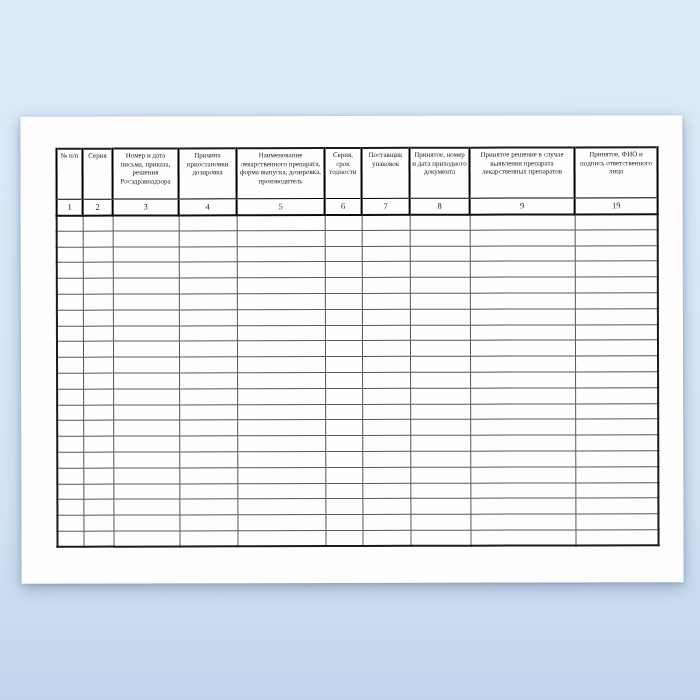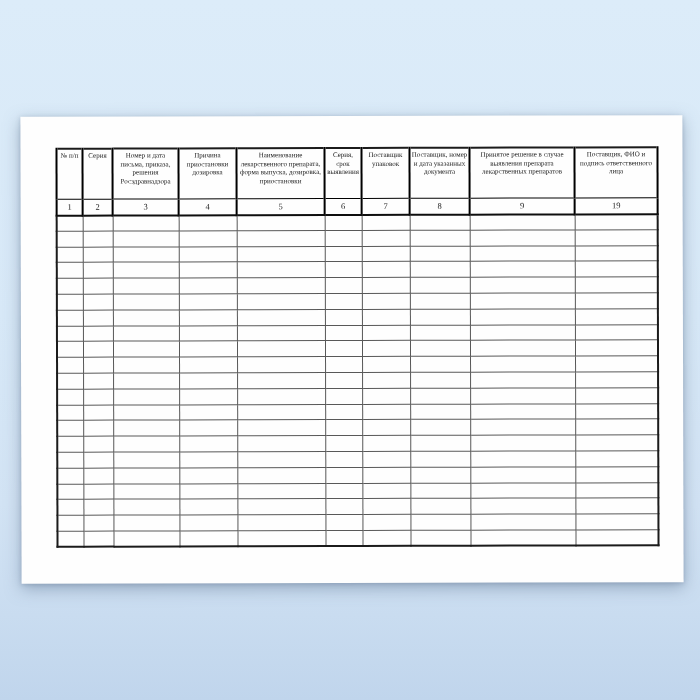--- a/index.html
+++ b/index.html
@@ -85,26 +85,26 @@
           <col style="width: 60px;">
           <col style="width: 105px;">
           <col style="width: 83px;">
         </colgroup>
       <thead>
         <tr class="header-labels">
             <td>№ п/п</td>
             <td>Серия</td>
             <td>Номер и дата письма, приказа, решения Росздравнадзора</td>
             <td>Причина приостановки дозировка</td>
-            <td>Наименование лекарственного препарата, форма выпуска, дозировка, приостановки</td>
-            <td>Серия, срок выявления</td>
+            <td>Наименование лекарственного препарата, форма выпуска, дозировка, производитель</td>
+            <td>Серия, срок годности</td>
             <td>Поставщик упаковок</td>
-            <td>Поставщик, номер и дата указанных документа</td>
+            <td>Принятое, номер и дата приходного документа</td>
             <td>Принятое решение в случае выявления препарата лекарственных препаратов</td>
-            <td>Поставщик, ФИО и подпись ответственного лица</td>
+            <td>Принятое, ФИО и подпись ответственного лица</td>
           </tr>
         <tr class="header-numbers">
             <td>1</td>
             <td>2</td>
             <td>3</td>
             <td>4</td>
             <td>5</td>
             <td>6</td>
             <td>7</td>
             <td>8</td>

